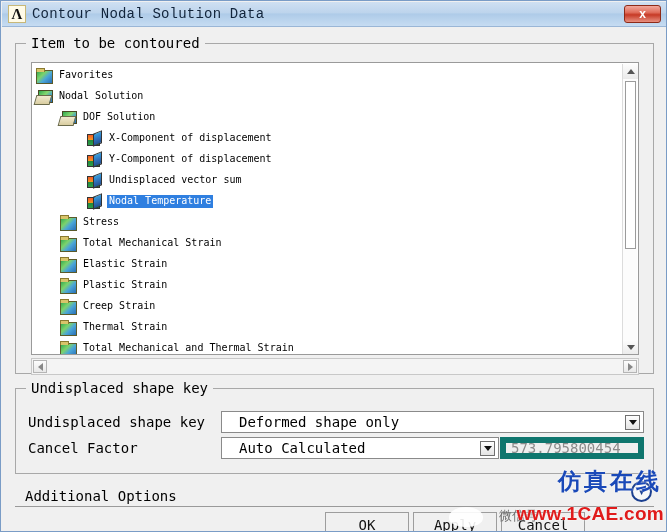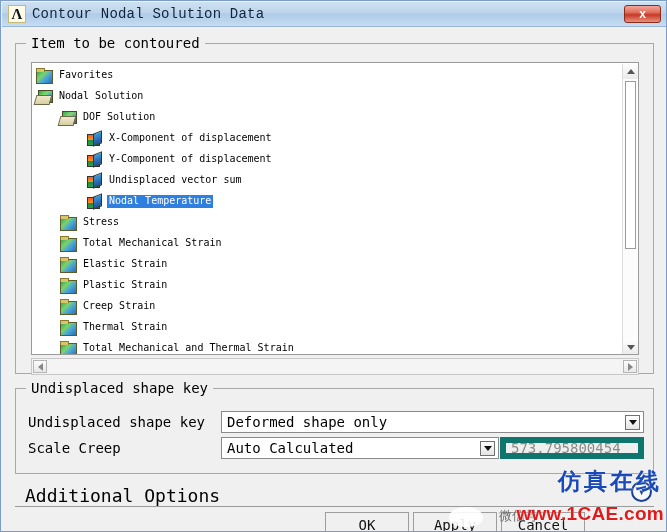--- a/index.html
+++ b/index.html
@@ -172,21 +172,21 @@
   .form-row { position: absolute; left: 12px; height: 22px; display: flex; align-items: center; }
   #row-shape { top: 22px; }
   #row-scale { top: 48px; }
   .form-label { font-size: 14px; color: #000; width: 198px; white-space: nowrap; }
 
   .combo {
     height: 22px; background:#ffffff; border:1px solid #8a8a8a;
     display:flex; align-items:center; position: relative;
   }
   .combo-text {
-    font-size: 14px; color:#000; padding-left:5px; white-space: nowrap;
+    font-size: 14px; color:#000; padding-left:17px; white-space: nowrap;
     flex: 1 1 auto; overflow: hidden;
   }
   .combo-arrow {
     width: 15px; height: 15px; margin-right: 3px; flex:0 0 auto;
     background: linear-gradient(to bottom,#fefefe,#e4e4e4);
     border:1px solid #707070;
     display:flex; align-items:center; justify-content:center; cursor:pointer;
   }
   .tri-dn-sm { width:0;height:0;border-left:4px solid transparent;border-right:4px solid transparent;border-top:5px solid #111; }
 
@@ -198,21 +198,21 @@
     display:flex; align-items:center;
     font-size:14px; color:#8a8a8a; padding-left:5px; white-space:nowrap;
   }
 
   
   #addl-options {
     position:absolute; left:14px; top:484px; width:639px; height:22px;
     border-bottom: 1px solid #9a9a9a;
     display:flex; align-items:center;
   }
-  #addl-label { font-size:18px; color:#000; padding-left:10px; }
+  #addl-label { font-size:14px; color:#000; padding-left:10px; }
   #expand-icon {
     position:absolute; right:2px; top:-4px;
     width:21px; height:21px; border-radius:50%;
     border:2px solid #1b3f8f; background:rgba(255,255,255,.55);
     display:flex; align-items:center; justify-content:center;
     color:#1b3f8f; font-size:12px; font-weight:bold; cursor:pointer;
   }
 
   
   #btn-bar { position:absolute; left:0; top:511px; width:667px; height:21px; }
@@ -362,21 +362,21 @@
       <span class="form-label">Undisplaced shape key</span>
     </div>
     <div class="combo" id="combo-shape">
       <span class="combo-text">Deformed shape only</span>
       <span class="combo-arrow">
           <span class="tri-dn-sm"></span>
         </span>
     </div>
 
     <div class="form-row" id="row-scale">
-      <span class="form-label">Scale Creep</span>
+      <span class="form-label">Cancel Factor</span>
     </div>
     <div class="combo" id="combo-scale">
       <span class="combo-text">Auto Calculated</span>
       <span class="combo-arrow">
           <span class="tri-dn-sm"></span>
         </span>
     </div>
     <div id="scale-value">573.795800454</div>
   </div>
 

